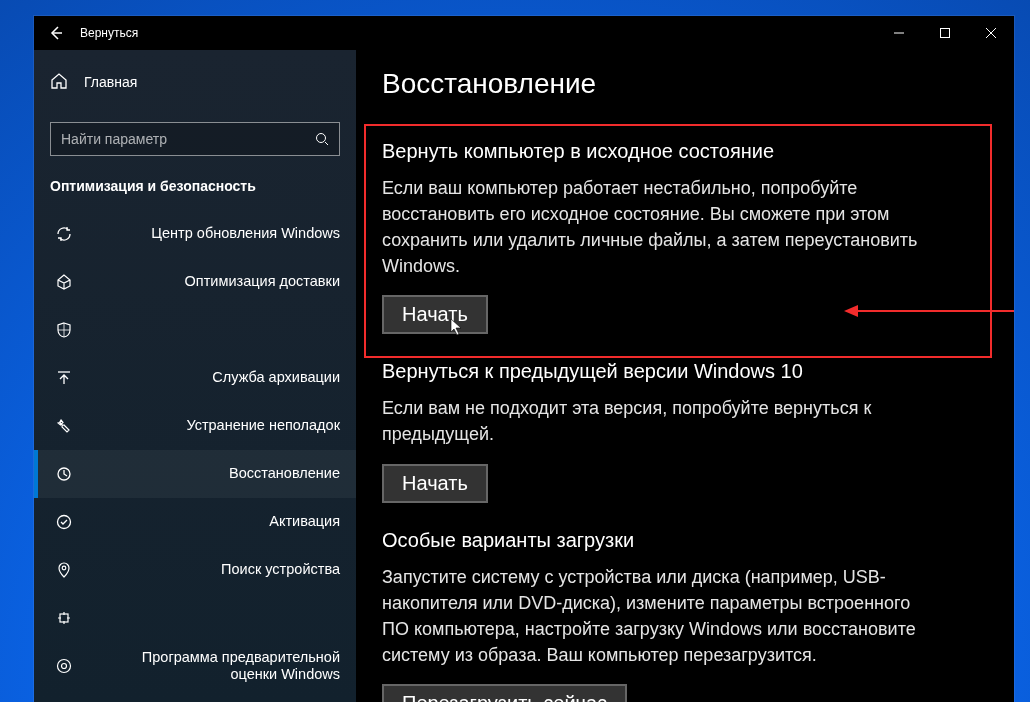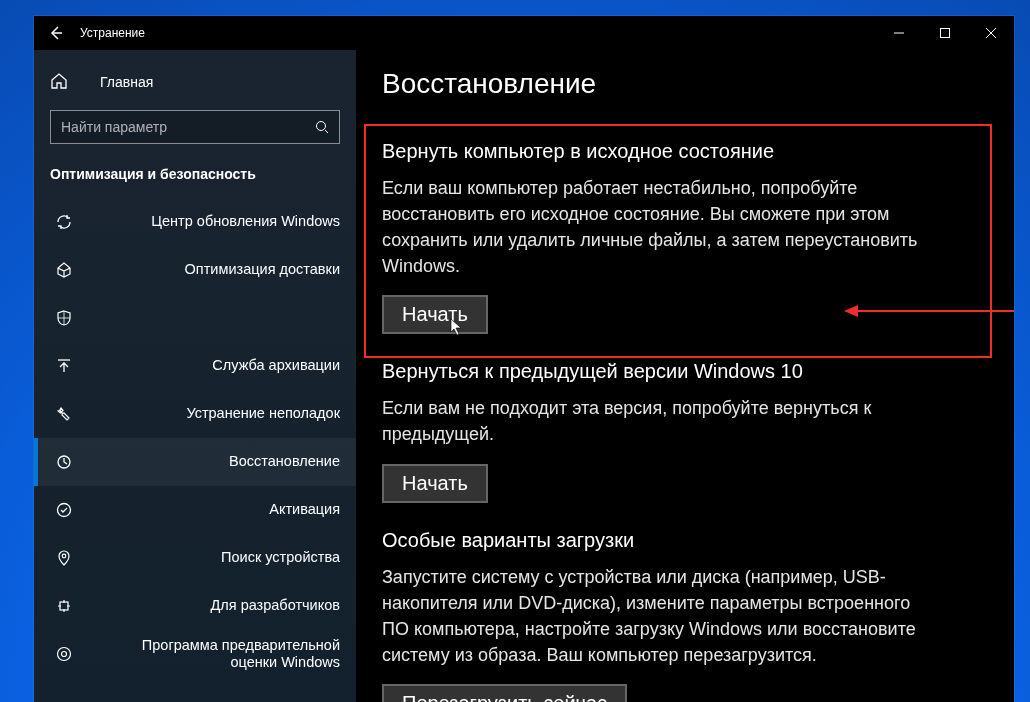--- a/index.html
+++ b/index.html
@@ -53,26 +53,26 @@
     background: linear-gradient(180deg, #1a2430 0%, #12212d 100%);
     color: #fff;
     padding: 14px 0 0 0;
     overflow: hidden;
     position: relative;
   }
   .home-row {
     display: flex; align-items: center;
     height: 36px;
     padding: 0 16px;
-    gap: 32px;
+    gap: 16px;
     font-size: 14px;
     cursor: pointer;
   }
   .search-wrap {
-    margin: 10px 16px 18px 16px;
+    margin: 22px 16px 18px 16px;
     height: 34px;
     border: 1px solid rgba(255,255,255,0.5);
     display: flex; align-items: center;
     background: rgba(0,0,0,0.2);
   }
   .search-wrap input {
     flex: 1;
     background: transparent;
     border: 0; outline: 0;
     color: #fff;
@@ -155,21 +155,21 @@
 
 <div class="window">
 
   <div class="titlebar">
     <div class="back">
       <svg width="16" height="16" viewBox="0 0 16 16">
           <path d="M10 2 L4 8 L10 14" stroke="#fff" stroke-width="1.5" fill="none"></path>
           <path d="M4 8 H14" stroke="#fff" stroke-width="1.5"></path>
         </svg>
     </div>
-    <div class="title">Устранение</div>
+    <div class="title">Вернуться</div>
     <div class="spacer"></div>
     <div class="winbtn">
       <svg width="10" height="10">
           <path d="M0 5 H10" stroke="#fff" stroke-width="1"></path>
         </svg>
     </div>
     <div class="winbtn">
       <svg width="10" height="10">
           <rect x="0.5" y="0.5" width="9" height="9" stroke="#fff" fill="none" stroke-width="1"></rect>
         </svg>
@@ -275,21 +275,20 @@
             </span>
             <span class="nlabel">Поиск устройства</span>
           </div>
           <div class="nav-item">
             <span class="nicon">
               <svg width="18" height="18" viewBox="0 0 18 18">
                 <path d="M3 9h3M12 9h3M9 3v3M9 12v3" stroke="#fff" stroke-width="1.2"></path>
                 <rect x="5" y="5" width="8" height="8" stroke="#fff" fill="none" stroke-width="1.2"></rect>
               </svg>
             </span>
-            <span class="nlabel">Для разработчиков</span>
           </div>
           <div class="nav-item">
             <span class="nicon">
               <svg width="18" height="18" viewBox="0 0 18 18">
                 <circle cx="9" cy="9" r="6.5" stroke="#fff" fill="none" stroke-width="1.2"></circle>
                 <circle cx="9" cy="9" r="2.5" stroke="#fff" fill="none" stroke-width="1.2"></circle>
               </svg>
             </span>
             <span class="nlabel">Программа предварительной оценки Windows</span>
           </div>

